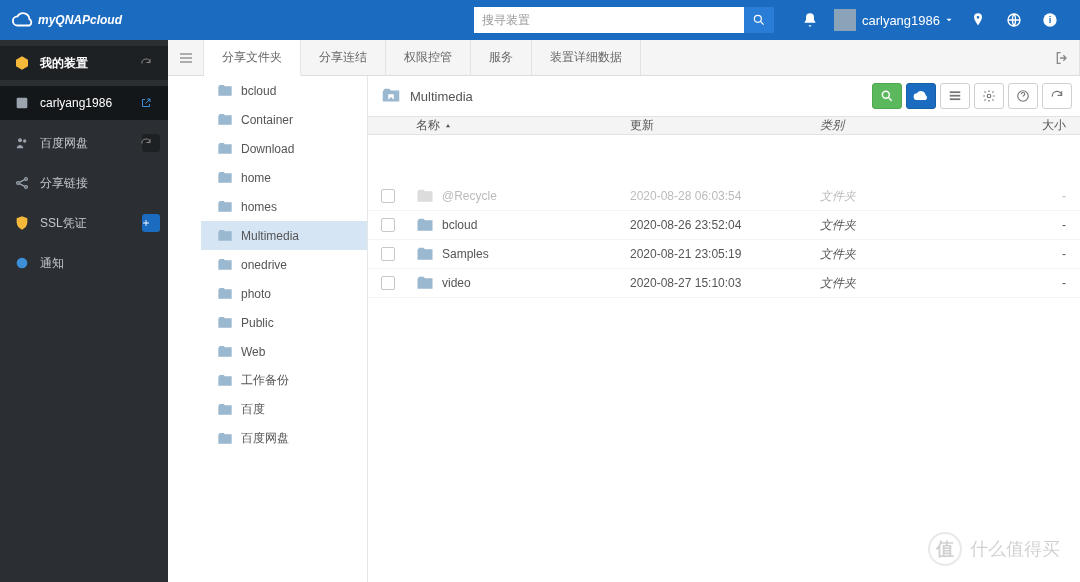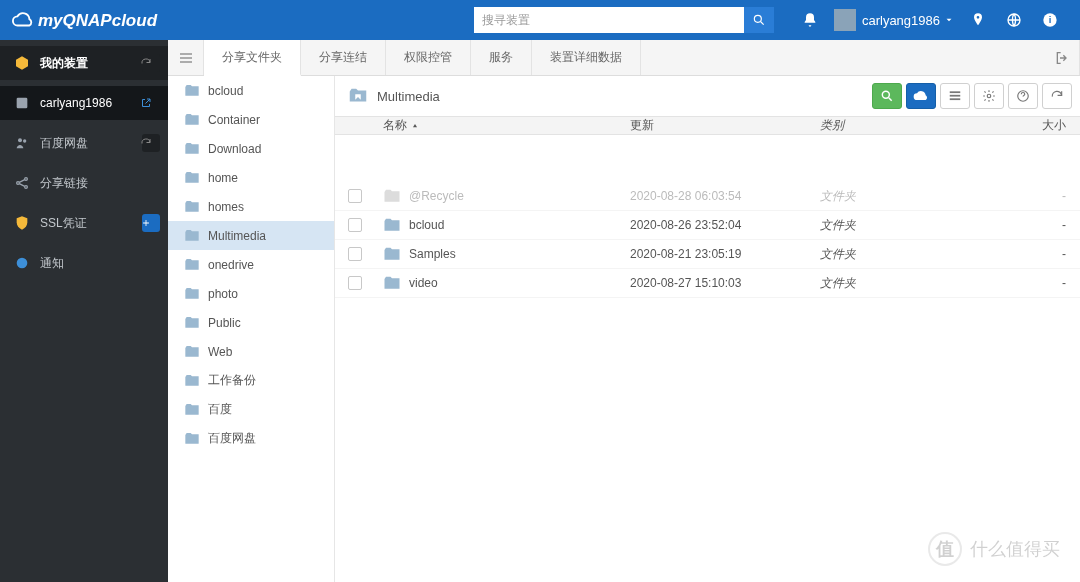--- a/index.html
+++ b/index.html
@@ -1,18 +1,18 @@
 <!DOCTYPE html>
 <html><head>
 <meta charset="utf-8">
 <style>
 * { margin: 0; padding: 0; box-sizing: border-box; font-family: "Microsoft YaHei", Arial, sans-serif; }
 body { width: 1080px; height: 582px; overflow: hidden; background: #fff; position: relative; }
 .header { height: 40px; background: #1b6cc1; display: flex; align-items: center; padding: 0 12px; color: #fff; }
-.logo { display: flex; align-items: flex-end; font-size: 17px; font-weight: bold; font-style: italic; }
+.logo { display: flex; align-items: center; font-size: 12px; font-weight: bold; font-style: italic; }
 .logo svg { margin-right: 4px; }
 .header-spacer { flex: 1; }
 .search-box { display: flex; align-items: center; }
 .search-input { width: 270px; height: 26px; background: #fff; border: none; padding: 0 8px; font-size: 12px; color: #333; }
 .search-input::placeholder { color: #999; }
 .search-btn { width: 30px; height: 26px; background: #2a7dd6; border: none; display: flex; align-items: center; justify-content: center; cursor: pointer; }
 .header-icons { display: flex; align-items: center; margin-left: 18px; gap: 0; }
 .header-icon { width: 36px; height: 40px; display: flex; align-items: center; justify-content: center; cursor: pointer; }
 .user-area { display: flex; align-items: center; margin: 0 6px; cursor: pointer; }
 .user-avatar { width: 22px; height: 22px; background: #8aa3b8; margin-right: 6px; }
@@ -26,21 +26,21 @@
 .sb-right-ico { position: absolute; right: 8px; top: 8px; width: 18px; height: 18px; display: flex; align-items: center; justify-content: center; }
 .sb-right-ico.refresh { background: #1e2124; border-radius: 3px; }
 .sb-right-ico.badge { background: #1b6cc1; border-radius: 3px; }
 .sb-right-ico.ext { }
 .content { flex: 1; display: flex; flex-direction: column; }
 .tab-bar { height: 36px; background: #f5f5f5; border-bottom: 1px solid #ddd; display: flex; align-items: stretch; }
 .tab-bar .icon-btn { width: 36px; display: flex; align-items: center; justify-content: center; border-right: 1px solid #e3e3e3; cursor: pointer; }
 .tab { padding: 0 18px; display: flex; align-items: center; font-size: 12px; color: #666; border-right: 1px solid #e3e3e3; cursor: pointer; white-space: nowrap; }
 .tab.active { background: #fff; border-bottom: 2px solid #fff; margin-bottom: -1px; }
 .tab-spacer { flex: 1; }
-.content-body { flex: 1; display: flex; }
+.content-body { flex: 1; display: flex; padding-left: 33px; }
 .folder-tree { width: 167px; border-right: 1px solid #e6e6e6; background: #fff; }
 .tree-item { height: 29px; display: flex; align-items: center; padding-left: 16px; font-size: 12px; color: #555; cursor: pointer; }
 .tree-item.selected { background: #d6e5f3; }
 .tree-item svg { margin-right: 8px; }
 .file-panel { flex: 1; display: flex; flex-direction: column; }
 .breadcrumb-bar { height: 40px; display: flex; align-items: center; padding: 0 8px; }
 .breadcrumb { display: flex; align-items: center; margin-left: 4px; font-size: 13px; color: #555; }
 .breadcrumb svg { margin-right: 8px; }
 .bc-spacer { flex: 1; }
 .toolbar { display: flex; gap: 4px; align-items: center; }

